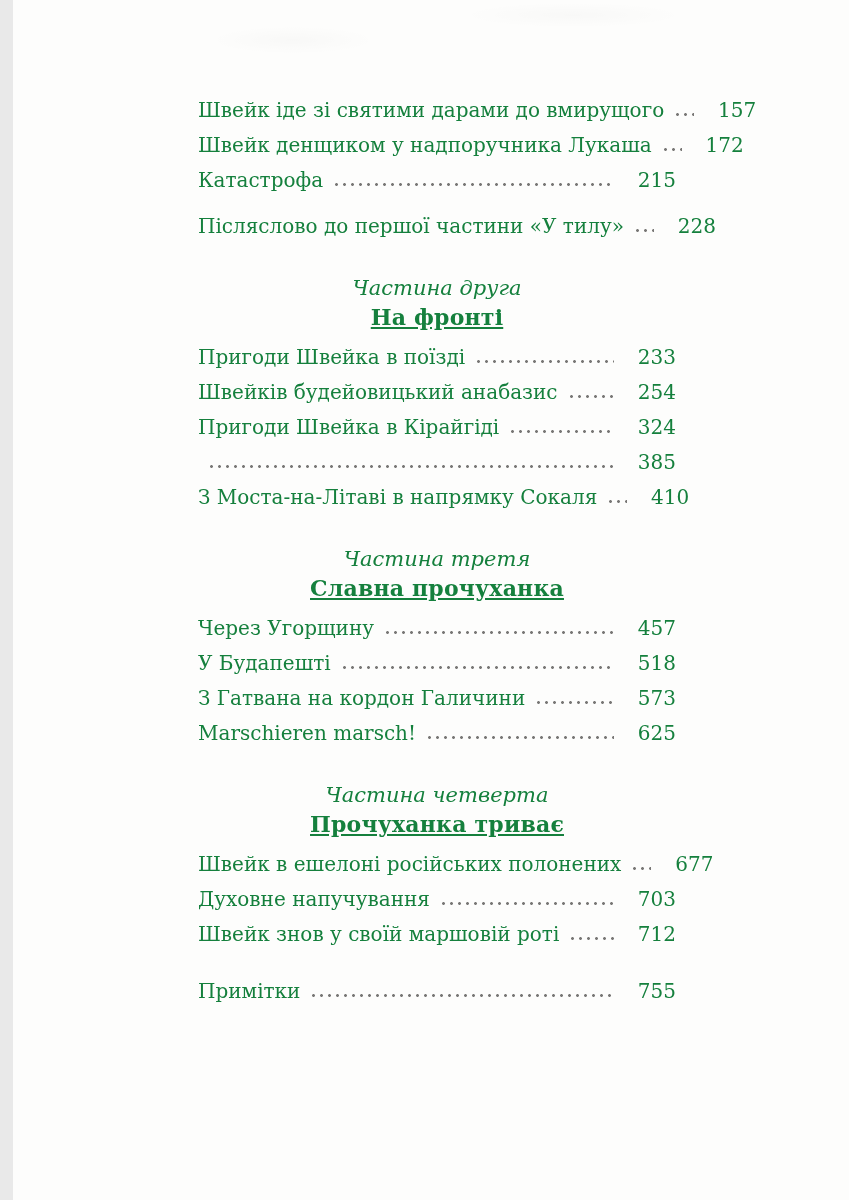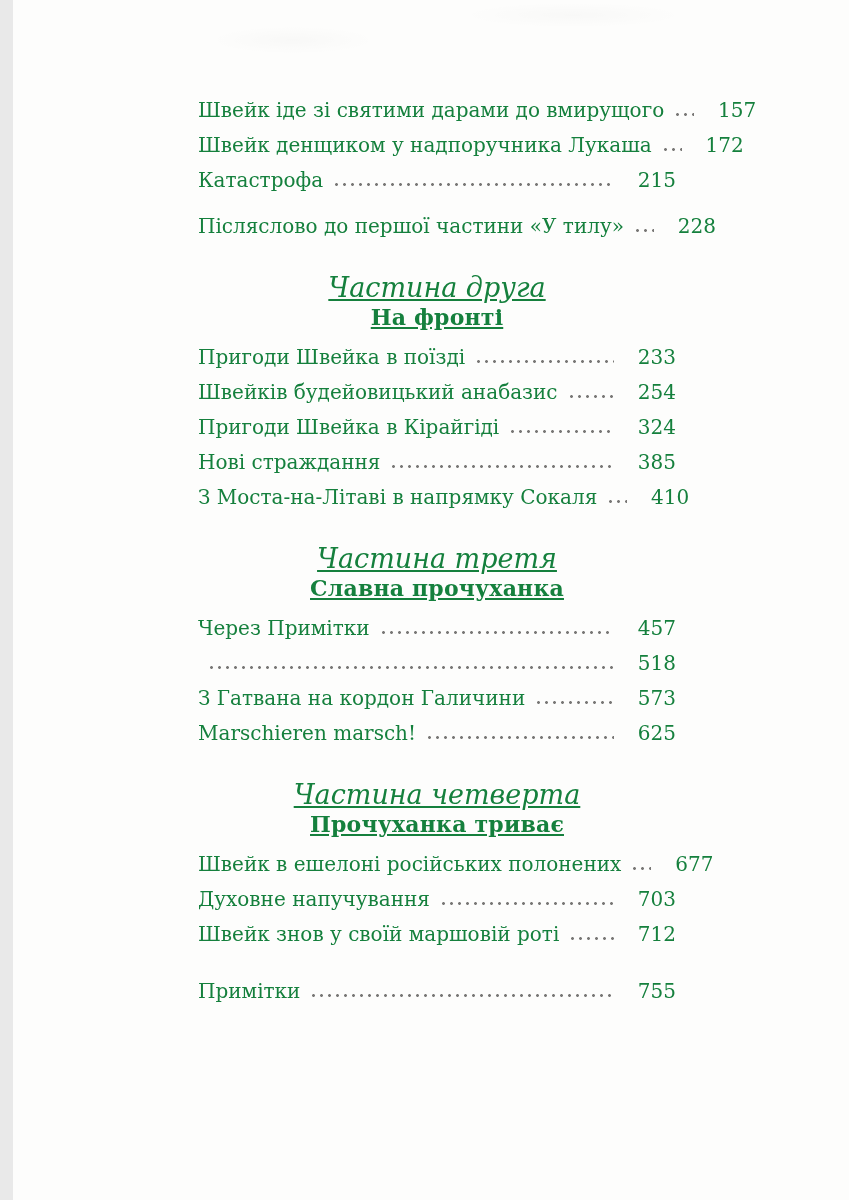--- a/index.html
+++ b/index.html
@@ -34,23 +34,22 @@
     box-sizing: content-box;
     padding: 93px 0 0 185px;
     width: 478px;
   }
   .toc-section { margin-top: 30px; }
   .toc-section:first-child { margin-top: 0; }
 
   .part-header { text-align: center; }
   .part-label {
     font-style: italic;
-    font-size: 27px;
+    font-size: 21px;
     line-height: 28px;
-    text-decoration: underline;
   }
   .part-title {
     font-weight: bold;
     font-size: 22px;
     line-height: 30px;
     margin-bottom: 8px;
     letter-spacing: 0.2px;
     text-decoration: underline;
   }
 
@@ -136,46 +135,46 @@
     <span class="entry-page">254</span>
   </div>
 
   <div class="toc-entry">
     <span class="entry-title">Пригоди Швейка в Кірайгіді</span>
     <span class="dot-leader"></span>
     <span class="entry-page">324</span>
   </div>
 
   <div class="toc-entry">
-    <span class="entry-title">Нові страждання</span>
     <span class="dot-leader"></span>
     <span class="entry-page">385</span>
   </div>
 
   <div class="toc-entry">
     <span class="entry-title">З Моста-на-Літаві в напрямку Сокаля</span>
     <span class="dot-leader"></span>
     <span class="entry-page">410</span>
   </div>
 </div>
   </section>
 
   <section class="toc-section">
     <header class="part-header">
       <div class="part-label">Частина третя</div>
       <div class="part-title">Славна прочуханка</div>
     </header>
     <div class="entries">
   <div class="toc-entry">
-    <span class="entry-title">Через Примітки</span>
+    <span class="entry-title">Через Угорщину</span>
     <span class="dot-leader"></span>
     <span class="entry-page">457</span>
   </div>
 
   <div class="toc-entry">
+    <span class="entry-title">У Будапешті</span>
     <span class="dot-leader"></span>
     <span class="entry-page">518</span>
   </div>
 
   <div class="toc-entry">
     <span class="entry-title">З Гатвана на кордон Галичини</span>
     <span class="dot-leader"></span>
     <span class="entry-page">573</span>
   </div>
 

